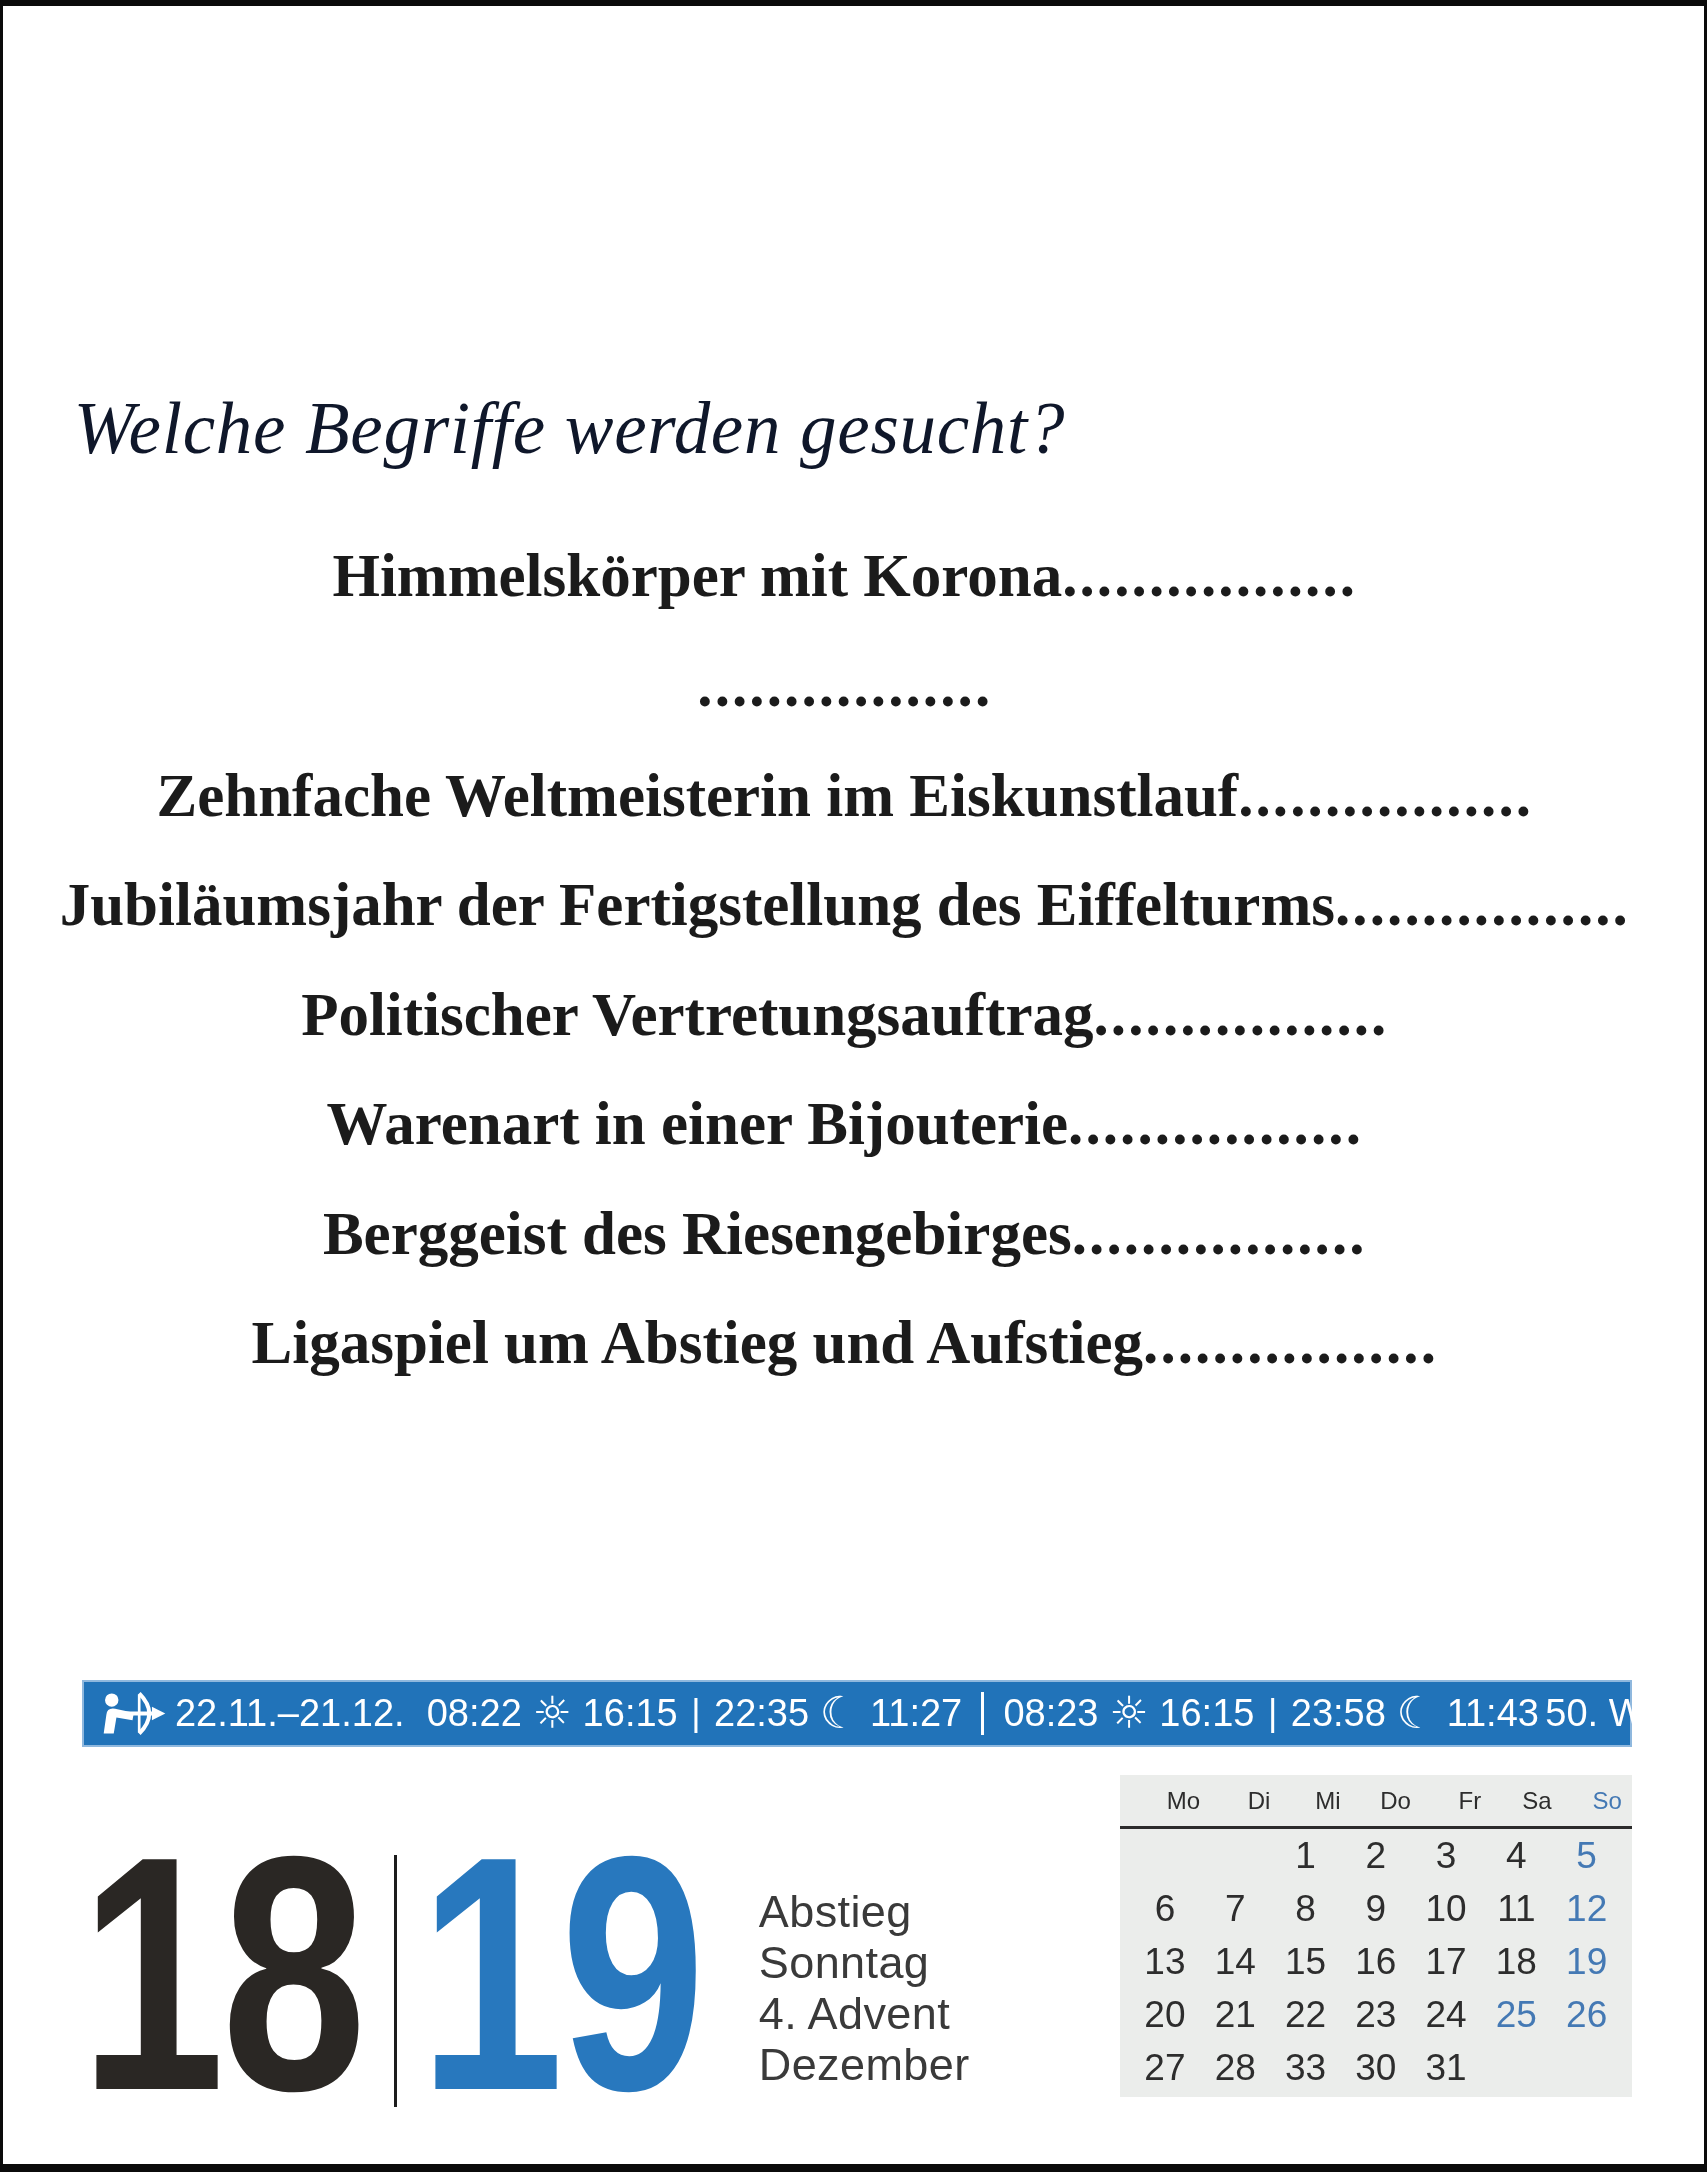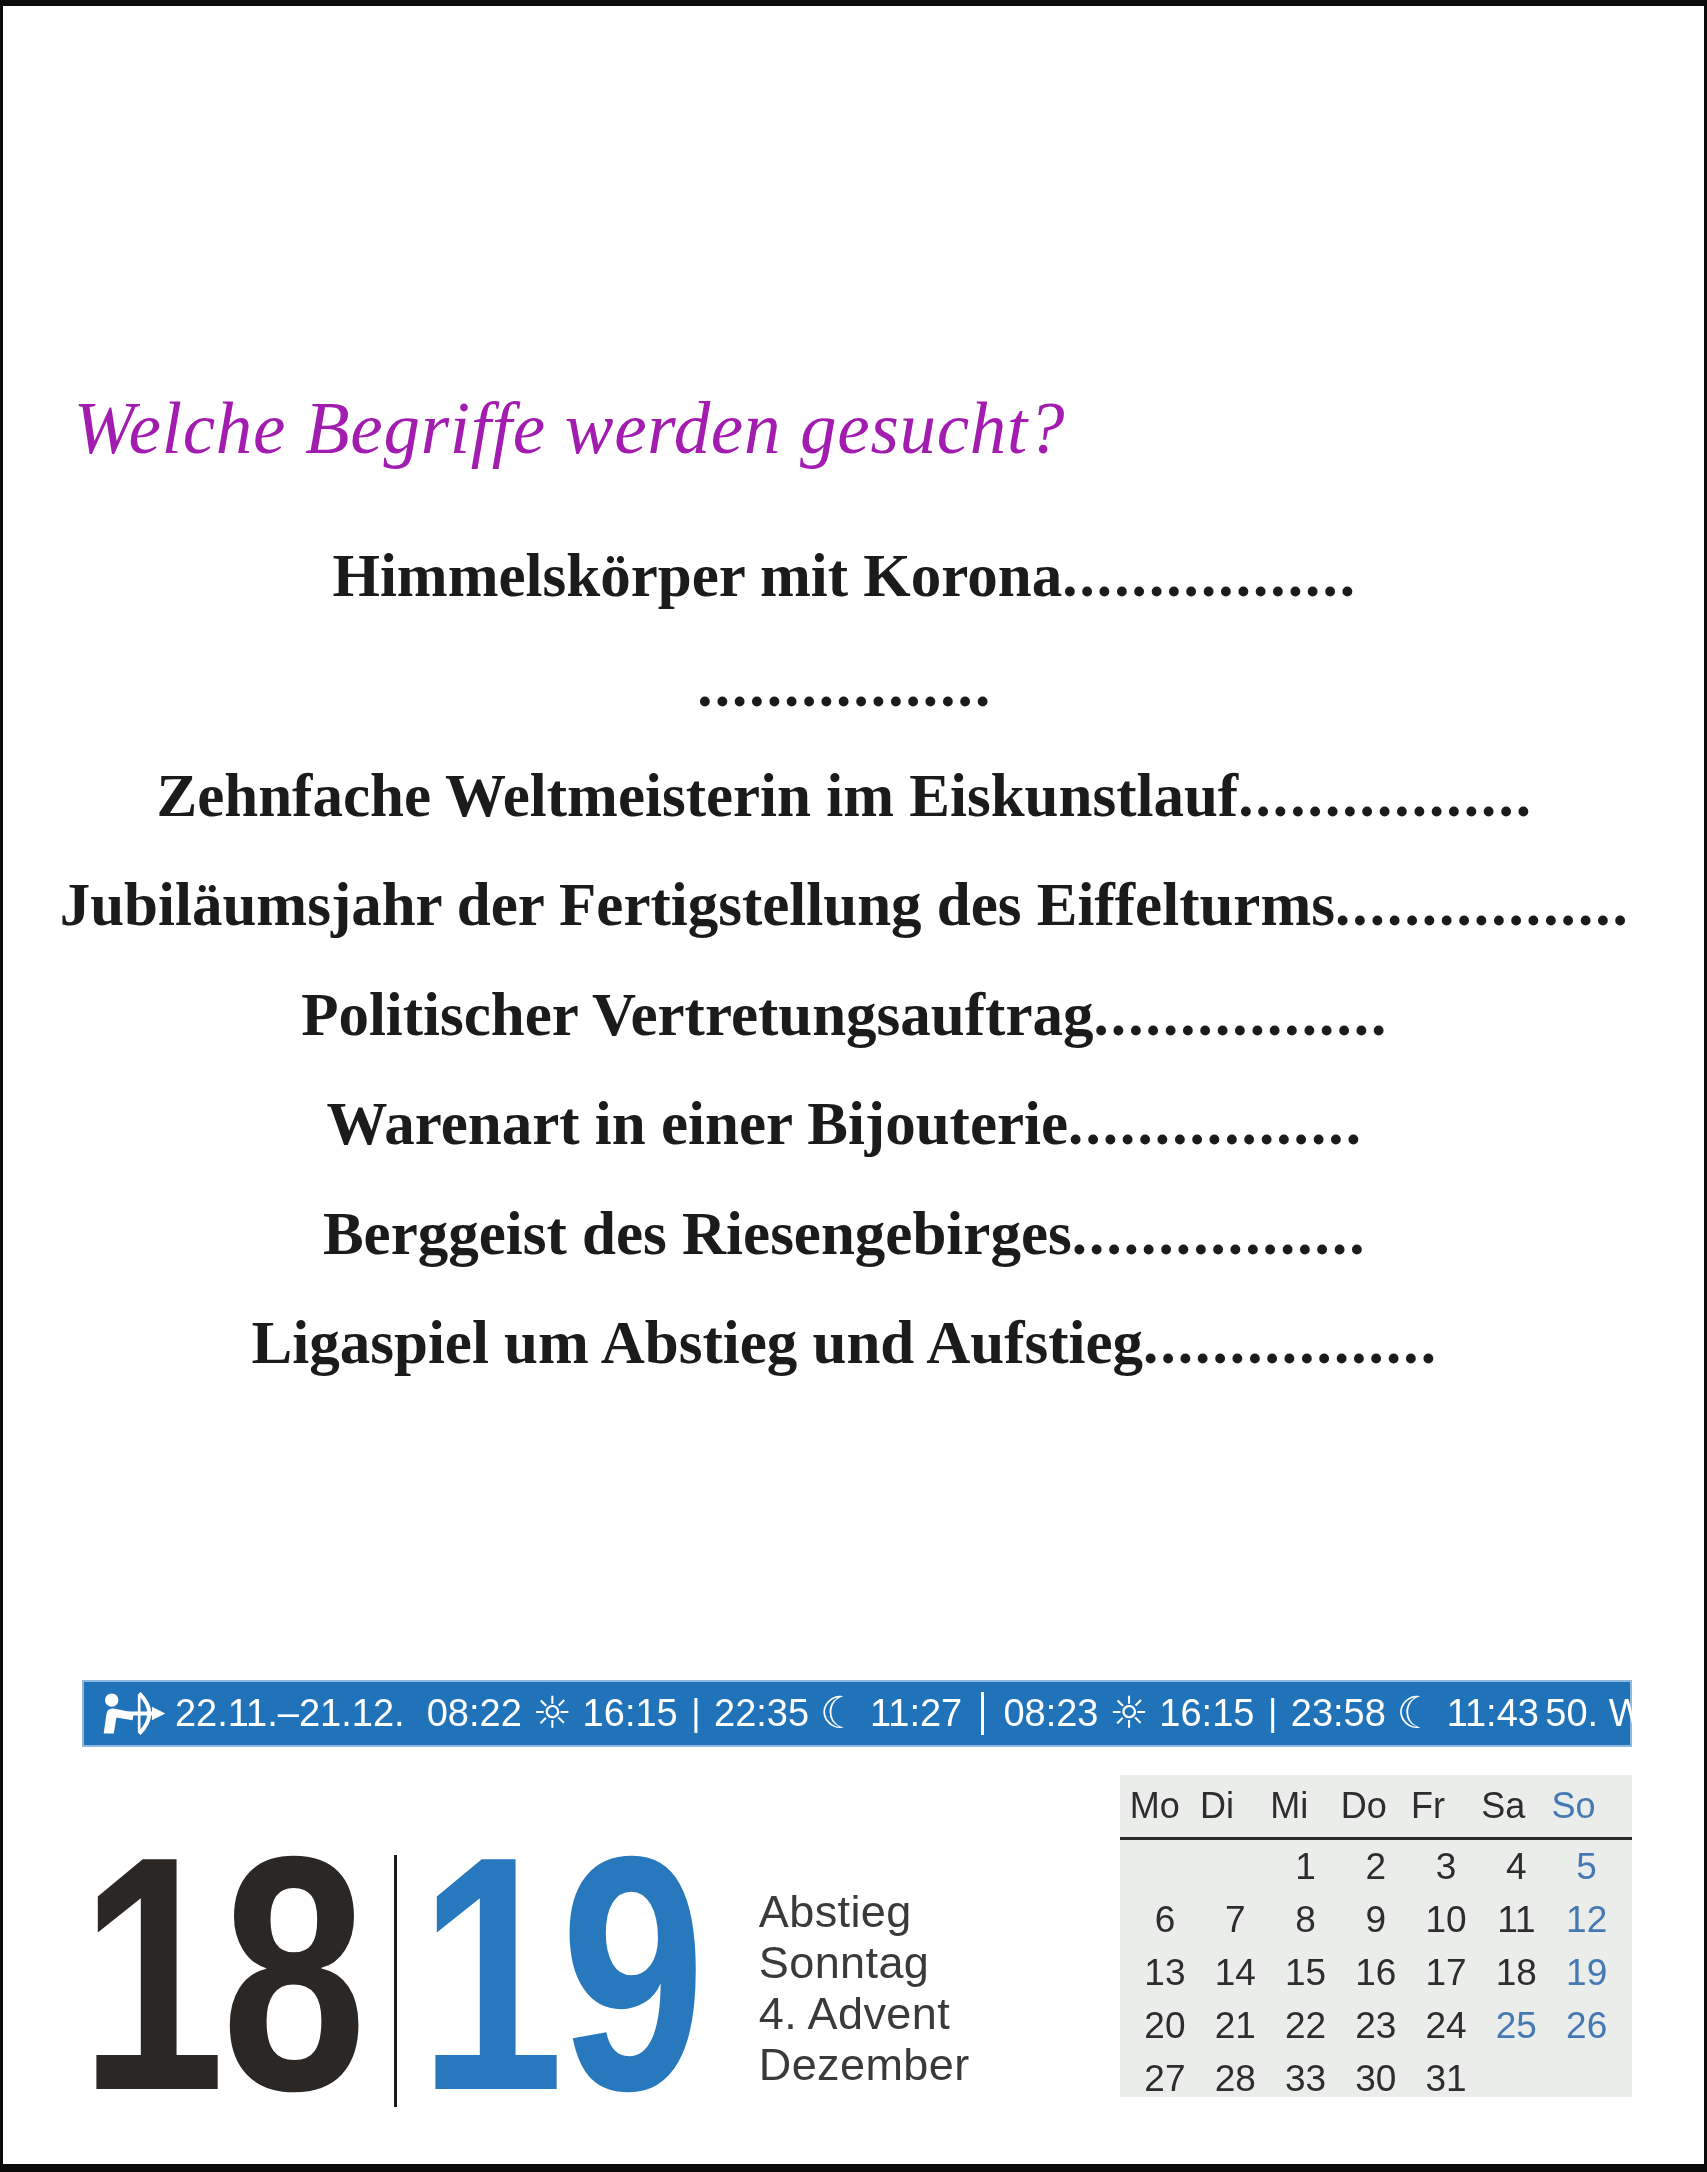--- a/index.html
+++ b/index.html
@@ -12,21 +12,21 @@
   .page{
     position:absolute;left:2.8px;top:6.4px;right:3.6px;bottom:8.5px;
     background:#ffffff;overflow:hidden;
   }
   
   .title{
     position:absolute;left:71px;top:383px;
     font-family:"Liberation Serif","DejaVu Serif",serif;
     font-style:italic;font-weight:400;
     font-size:73px;line-height:1.1;
-    color:#a21caf;letter-spacing:0.7px;
+    color:#0f172a;letter-spacing:0.7px;
   }
   
   .clue-row{
     position:absolute;left:73px;width:1538px;
     display:flex;justify-content:center;align-items:baseline;
     color:#1b1b1b;
     font-weight:bold;
   }
   .clue-text{
     font-family:"Liberation Serif","DejaVu Serif",serif;
@@ -79,22 +79,22 @@
     letter-spacing:0.4px;
   }
   
   .mini-cal{
     position:absolute;left:1117px;top:1769px;width:512px;height:322px;
     box-sizing:border-box;background:var(--calendar-bg,#EBEDEB);
     padding:0 10px;color:#2d2d2d;
   }
   .cal-head{
     display:grid;grid-template-columns:repeat(7,1fr);
-    height:62px;align-items:center;text-align:left;
-    font-size:36px;
+    height:51px;align-items:center;text-align:right;
+    font-size:24px;
   }
   .cal-rule{height:2.8px;background:#2b2b2b;margin:0 -10px;}
   .cal-grid{
     display:grid;grid-template-columns:repeat(7,1fr);
     grid-auto-rows:53px;align-items:center;text-align:center;
     font-size:37px;
   }
   .blue{color:var(--calendar-blue,#4479B4);}
 </style>
 </head>

